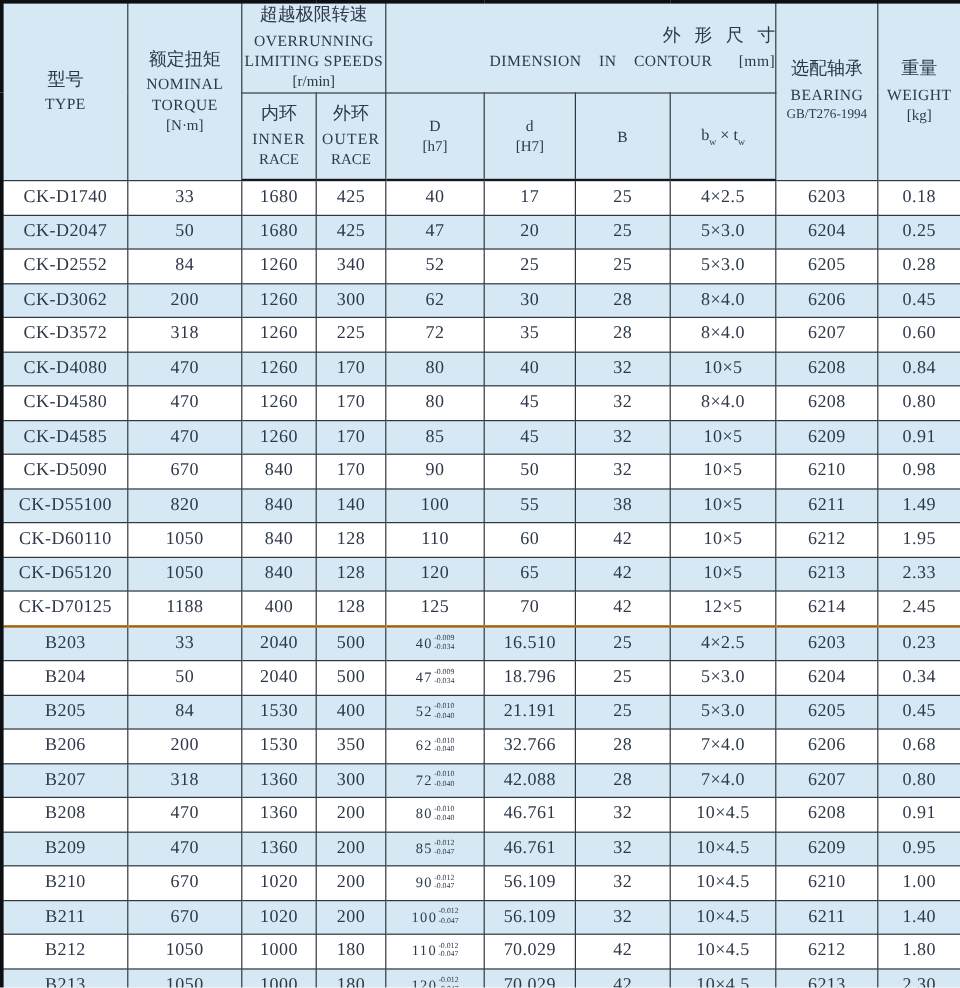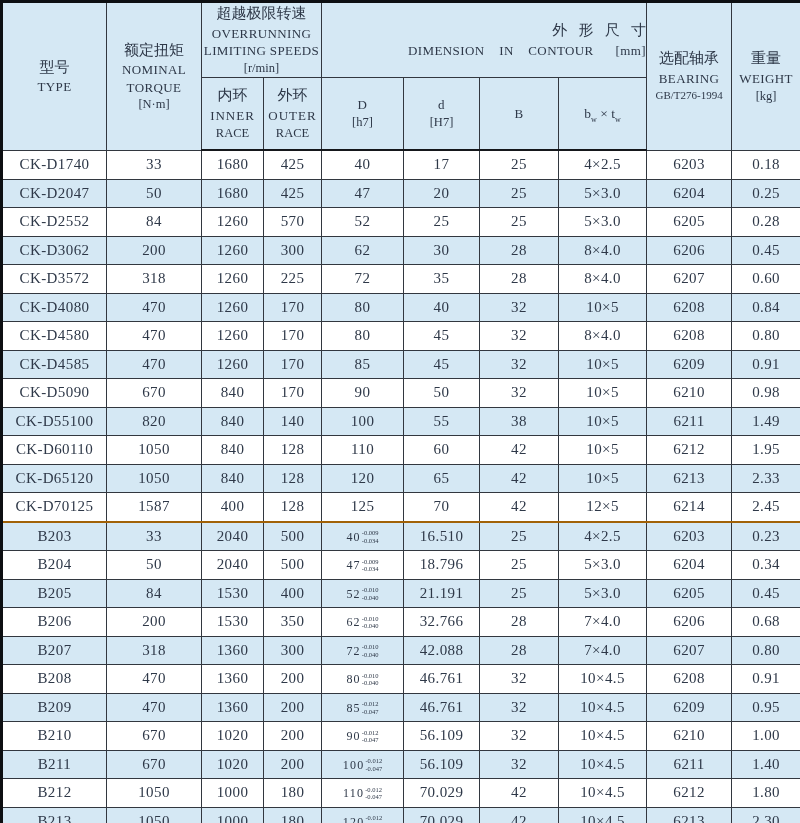--- a/index.html
+++ b/index.html
@@ -133,21 +133,21 @@
           <td>20</td>
           <td>25</td>
           <td>5×3.0</td>
           <td>6204</td>
           <td>0.25</td>
         </tr>
         <tr>
           <td>CK-D2552</td>
           <td>84</td>
           <td>1260</td>
-          <td>570</td>
+          <td>340</td>
           <td>52</td>
           <td>25</td>
           <td>25</td>
           <td>5×3.0</td>
           <td>6205</td>
           <td>0.28</td>
         </tr>
         <tr>
           <td>CK-D3062</td>
           <td>200</td>
@@ -251,21 +251,21 @@
           <td>128</td>
           <td>120</td>
           <td>65</td>
           <td>42</td>
           <td>10×5</td>
           <td>6213</td>
           <td>2.33</td>
         </tr>
         <tr>
           <td>CK-D70125</td>
-          <td>1587</td>
+          <td>1188</td>
           <td>400</td>
           <td>128</td>
           <td>125</td>
           <td>70</td>
           <td>42</td>
           <td>12×5</td>
           <td>6214</td>
           <td>2.45</td>
         </tr>
         <tr class="section-start">

